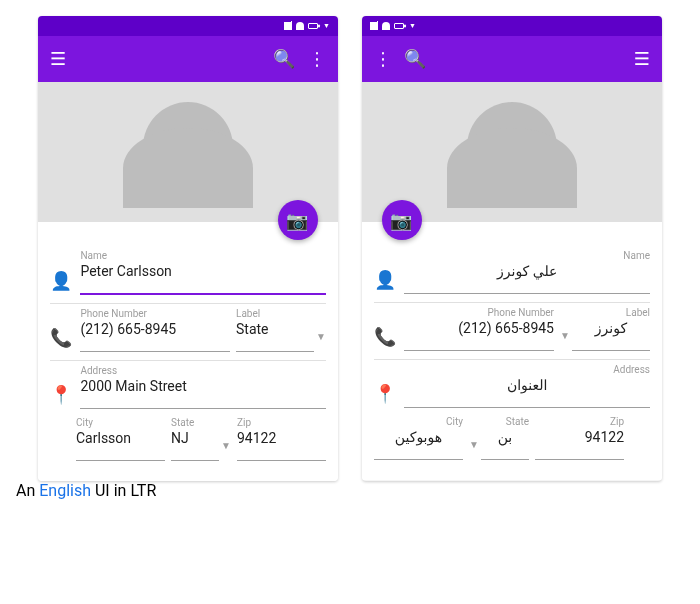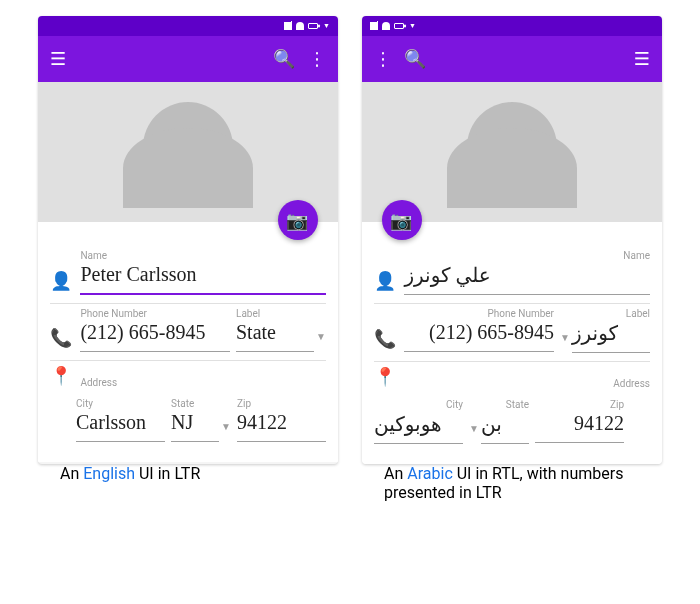--- a/index.html
+++ b/index.html
@@ -187,25 +187,24 @@
       flex: 1;
       display: flex;
       flex-direction: column;
     }
     .field-label {
       font-size: 10px;
       color: #9e9e9e;
       margin-bottom: 2px;
     }
     .field-value {
-      font-size: 20px;
+      font-size: 14px;
       color: #212121;
       border-bottom: 1px solid #9e9e9e;
-      padding-bottom: 7px;
-      font-family: Liberation Serif, serif;
+      padding-bottom: 14px;
     }
     .field-value.active {
       border-bottom: 2px solid #7c15de;
     }
     .select-field {
       display: flex;
       align-items: center;
       gap: 2px;
     }
     .select-field .field-value {
@@ -219,27 +218,26 @@
     .rtl-form .form-row {
       flex-direction: row-reverse;
     }
     .rtl-form .form-fields {
       flex-direction: row-reverse;
     }
     .rtl-form .field-label {
       text-align: right;
     }
     .rtl-form .field-value {
-      text-align: left;
+      text-align: center;
     }
     .caption-row {
       display: flex;
       gap: 24px;
       width: 100%;
-      justify-content: flex-end;
     }
     .caption-item {
       width: 300px;
     }
     .caption-highlight {
       color: #1a73e8;
     }
     .divider {
       height: 1px;
       background: #e0e0e0;
@@ -309,20 +307,21 @@
           </div>
         </div>
       </div>
       <div class="divider"></div>
 
       <div class="form-row">
         <span class="form-row-icon">📍</span>
         <div class="form-fields">
           <div class="field-group">
             <span class="field-label">Address</span>
+            <span class="field-value">2000 Main Street</span>
           </div>
         </div>
       </div>
 
       <div class="form-row" style="padding-left:26px">
         <div class="form-fields">
           <div class="field-group">
             <span class="field-label">City</span>
             <span class="field-value">Carlsson</span>
           </div>
@@ -400,20 +399,21 @@
           </div>
         </div>
       </div>
       <div class="divider"></div>
 
       <div class="form-row">
         <span class="form-row-icon">📍</span>
         <div class="form-fields">
           <div class="field-group">
             <span class="field-label">Address</span>
+            <span class="field-value">العنوان</span>
           </div>
         </div>
       </div>
 
       <div class="form-row" style="padding-right:26px">
         <div class="form-fields">
           <div class="field-group">
             <span class="field-label">City</span>
             <span class="field-value">هوبوكين</span>
           </div>
@@ -431,16 +431,13 @@
         </div>
       </div>
     </div>
   </div>
 </div>
 
 <div class="caption-row">
   <div class="caption-item">
     <span>An <span class="caption-highlight">English</span> UI in LTR</span>
   </div>
-  <div class="caption-item">
-    <span>An <span class="caption-highlight">Arabic</span> UI in RTL, with numbers presented in LTR</span>
-  </div>
 </div>
 
 </body></html>

